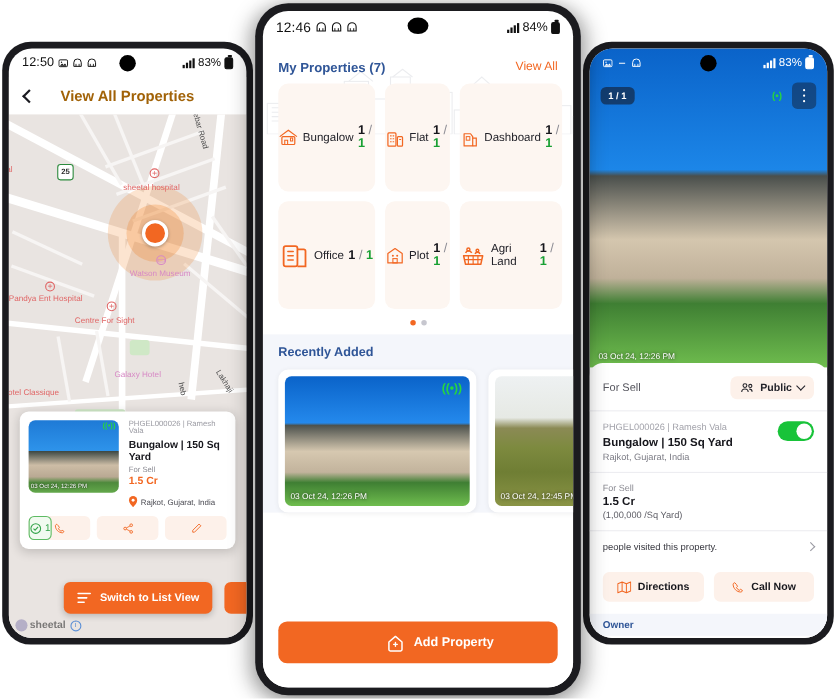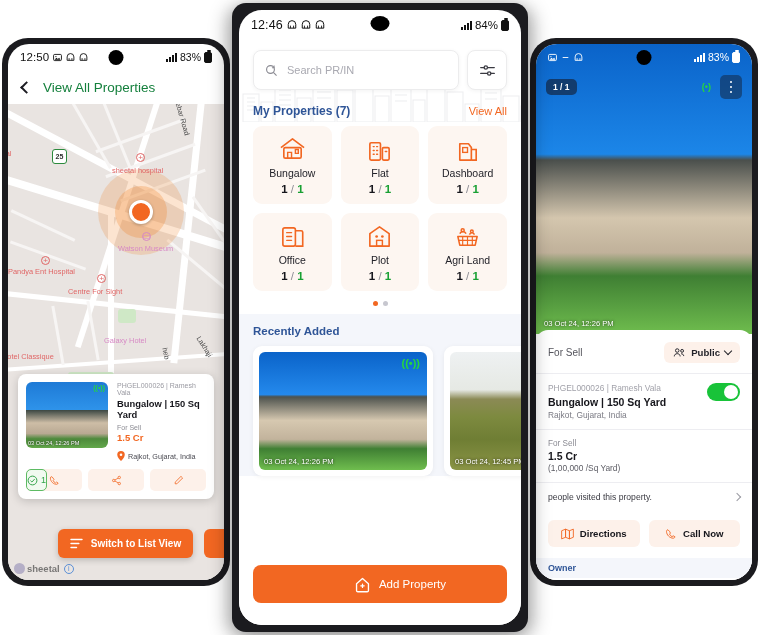--- a/index.html
+++ b/index.html
@@ -27,21 +27,21 @@
   .bars { display:inline-block; width:11px; height:9px; position:relative; }
   .bars i { position:absolute; bottom:0; width:2px; background:currentColor; }
   .bars i:nth-child(1){left:0;height:3px;} .bars i:nth-child(2){left:3px;height:5px;}
   .bars i:nth-child(3){left:6px;height:7px;} .bars i:nth-child(4){left:9px;height:9px;}
   .batt { width:8px; height:11px; border:1.3px solid currentColor; border-radius:2px; position:relative; background:currentColor; }
   .batt:after { content:""; position:absolute; top:-3px; left:2px; width:4px; height:2px; background:currentColor; border-radius:1px; }
 
   
   #phone-left { left:2px; top:38px; width:228px; height:548px; z-index:1; }
   .lp-appbar { height:34px; display:flex; align-items:center; gap:12px; padding:0 14px; background:#fff; }
-  .lp-title { font-size:13.5px; font-weight:normal; color:#15803d; }
+  .lp-title { font-size:13.5px; font-weight:bold; color:#a16207;margin-left:12px; }
   .chev-left { width:9px; height:9px; border-left:2px solid #1c1c22; border-bottom:2px solid #1c1c22;
                transform:rotate(45deg); }
   .lp-map { position:absolute; left:0; right:0; top:60px; bottom:0; background:#e9e4e1; overflow:hidden; }
   .road { position:absolute; background:#ffffff; }
   .road.thin { background:#f7f5f4; }
   .green { position:absolute; background:#cfe8c6; border-radius:3px; }
   .maplbl { position:absolute; font-size:7.4px; color:#e06666; white-space:nowrap; }
   .maplbl.pink { color:#d789c5; }
   .maplbl.road-name { color:#4a4a4a; font-size:7.2px; }
   .poi { position:absolute; width:9px; height:9px; border:1.2px solid #e06666; border-radius:50%;
@@ -108,21 +108,21 @@
   .rp-unit { font-size:8.4px; color:#5c5c64; margin-top:1px; }
   .rp-visit { display:flex; align-items:center; justify-content:space-between; font-size:8.6px; color:#3a3a42; }
   .chev-r { width:6px; height:6px; border-top:1.4px solid #9a9aa2; border-right:1.4px solid #9a9aa2; transform:rotate(45deg); }
   .rp-btns { display:flex; gap:9px; padding:9px 12px 11px; }
   .rp-btn { flex:1; height:27px; background:#fdf1ea; border-radius:6px; display:flex; align-items:center;
             justify-content:center; gap:6px; font-size:9.6px; font-weight:bold; color:#16161c; }
   .rp-owner-head { background:#f4f6fb; padding:5px 12px; font-size:9px; font-weight:bold; color:#2f5597; }
   .rp-kv { display:flex; padding:3px 12px; font-size:9px; }
 
   
-  #phone-center { left:232px; top:3px; width:296px; height:629px; z-index:3; border-radius:14px; padding:7px;
+  #phone-center { left:232px; top:3px; width:296px; height:629px; z-index:3; border-radius:30px; padding:7px;
                   box-shadow:-6px 4px 18px rgba(0,0,0,.28), 6px 4px 18px rgba(0,0,0,.28); }
   #phone-center .screen { border-radius:23px; }
   .cp-head { position:relative; height:56px; background:#fff; }
   .cp-title { text-align:center; font-size:15px; font-weight:bold; color:#16161c; padding-top:5px; }
   .cp-ver { text-align:center; font-size:10.5px; color:#3a3a42; margin-top:2px; }
   .hamburger { position:absolute; left:14px; top:16px; width:18px; }
   .hamburger i { display:block; height:2.1px; background:#16161c; border-radius:2px; margin-bottom:4px; }
   .bell-wrap { position:absolute; right:14px; top:12px; }
   .bell-badge { position:absolute; right:-4px; top:-5px; width:14px; height:14px; border-radius:50%;
                 background:#F26722; color:#fff; font-size:8px; font-weight:bold;
@@ -131,41 +131,41 @@
   .cp-searchrow { position:relative; z-index:2; display:flex; gap:8px; padding:10px 14px 0; }
   .cp-search { flex:1; height:40px; background:#fff; border:1px solid #ececed; border-radius:8px;
                display:flex; align-items:center; gap:9px; padding:0 11px; box-shadow:0 1px 4px rgba(0,0,0,.05); }
   .cp-search span { font-size:11px; color:#a9a9b1; }
   .cp-filter { width:40px; height:40px; background:#fff; border:1px solid #ececed; border-radius:8px;
                display:flex; align-items:center; justify-content:center; box-shadow:0 1px 4px rgba(0,0,0,.05); }
   .cp-secrow { display:flex; align-items:center; justify-content:space-between; padding:14px 14px 8px; position:relative; z-index:2; }
   .cp-sectitle { font-size:12px; font-weight:bold; color:#2f5597; }
   .cp-viewall { font-size:11px; font-weight:normal; color:#F26722; }
   .cp-grid { display:grid; grid-template-columns:repeat(3,1fr); gap:9px; padding:0 14px; position:relative; z-index:2; }
-  .cp-tile { background:#fdf6f1; border-radius:9px; height:78px; display:flex; flex-direction:column;
+  .cp-tile { background:#fdf6f1; border-radius:9px; height:98px; display:flex; flex-direction:row;
              align-items:center; justify-content:center; gap:4px; }
   .cp-tile-label { font-size:10.5px; color:#23232a; }
   .cp-tile-count { font-size:11.5px; font-weight:bold; color:#16161c; }
   .cp-tile-count em { font-style:normal; color:#8b8b93; font-weight:normal; }
   .cp-tile-count b { color:#18a033; }
   .cp-dots { display:flex; justify-content:center; gap:5px; padding:10px 0 8px; position:relative; z-index:2; }
   .cp-dots i { width:5px; height:5px; border-radius:50%; background:#c7c7cf; }
   .cp-dots i.on { background:#F26722; }
   .cp-recent { background:#f4f6fb; padding:11px 14px 0; position:relative; z-index:2; flex:1; }
   .cp-recent-title { font-size:11.5px; font-weight:bold; color:#2f5597; }
   .cp-cards { display:flex; gap:11px; margin-top:9px; }
   .cp-card { background:#fff; border-radius:9px; padding:6px; flex:0 0 auto; box-shadow:0 1px 5px rgba(0,0,0,.06); }
   .cp-card.a { width:180px; } .cp-card.b { width:140px; }
   .cp-img { height:118px; border-radius:6px; position:relative; overflow:hidden; }
   .cp-img .ts { position:absolute; left:5px; bottom:4px; font-size:7.6px; color:#fff; text-shadow:0 0 3px rgba(0,0,0,.85); }
   .cp-img .live { position:absolute; right:7px; top:5px; color:#26d63f; font-size:11px; font-weight:bold; }
   .cp-bottom { position:absolute; left:0; right:0; bottom:0; background:#fff; padding:12px 14px 22px;
                display:flex; gap:11px; z-index:4; }
   .cp-cta { flex:1; height:38px; background:#F26722; border-radius:8px; color:#fff; font-size:11.5px;
-            font-weight:normal; display:flex; align-items:center; justify-content:center; gap:8px;padding-left:40px; }
+            font-weight:bold; display:flex; align-items:center; justify-content:center; gap:8px;padding-left:40px; }
 
   .ic { display:inline-block; vertical-align:middle; }
 </style>
 </head>
 <body>
 
 <div class="stage">
 
   <div class="phone" id="phone-left">
     <div class="screen">
@@ -479,37 +479,20 @@
             <rect x="208" y="30" width="16" height="30"></rect>
           <rect x="226" y="42" width="14" height="18"></rect>
             <rect x="242" y="20" width="20" height="40"></rect>
           <rect x="264" y="34" width="16" height="26"></rect>
             <rect x="282" y="44" width="12" height="16"></rect>
           <path d="M78 12l11-9 11 9M118 8l9-7 9 7M190 16l9-8 9 8"></path>
           <path d="M8 36h8M8 40h8M8 44h8M8 48h8M40 28h12M40 33h12M40 38h12M40 43h12M78 18h14M78 24h14M78 30h14M78 36h14M156 27h12M156 33h12M156 39h12M246 25h12M246 31h12M246 37h12"></path>
         </g>
       </svg>
 
-      <div class="cp-searchrow">
-        <div class="cp-search">
-          <svg width="13" height="13" viewBox="0 0 18 18">
-              <circle cx="7.6" cy="7.6" r="5.4" fill="none" stroke="#8b8b93" stroke-width="1.6"></circle>
-              <path d="M11.6 11.6 16 16" stroke="#8b8b93" stroke-width="1.6"></path>
-              <path d="M12.6 2.2v3h-3" fill="none" stroke="#8b8b93" stroke-width="1.4"></path>
-            </svg>
-          <span>Search PR/IN</span>
-        </div>
-        <div class="cp-filter">
-          <svg width="17" height="17" viewBox="0 0 20 20">
-              <path d="M2 6.5h4M10 6.5h8M2 13.5h8M14 13.5h4" stroke="#3a3a42" stroke-width="1.5" stroke-linecap="round"></path>
-              <circle cx="8" cy="6.5" r="2" fill="none" stroke="#3a3a42" stroke-width="1.5"></circle>
-              <circle cx="12" cy="13.5" r="2" fill="none" stroke="#3a3a42" stroke-width="1.5"></circle>
-            </svg>
-        </div>
-      </div>
 
       <div class="cp-secrow">
         <div class="cp-sectitle">My Properties (7)</div>
         <div class="cp-viewall">View All</div>
       </div>
 
       <div class="cp-grid">
         <div class="cp-tile">
           <svg width="27" height="27" viewBox="0 0 28 28">
               <path d="M2 12 14 3l12 9" fill="none" stroke="#F26722" stroke-width="1.7" stroke-linejoin="round"></path>

